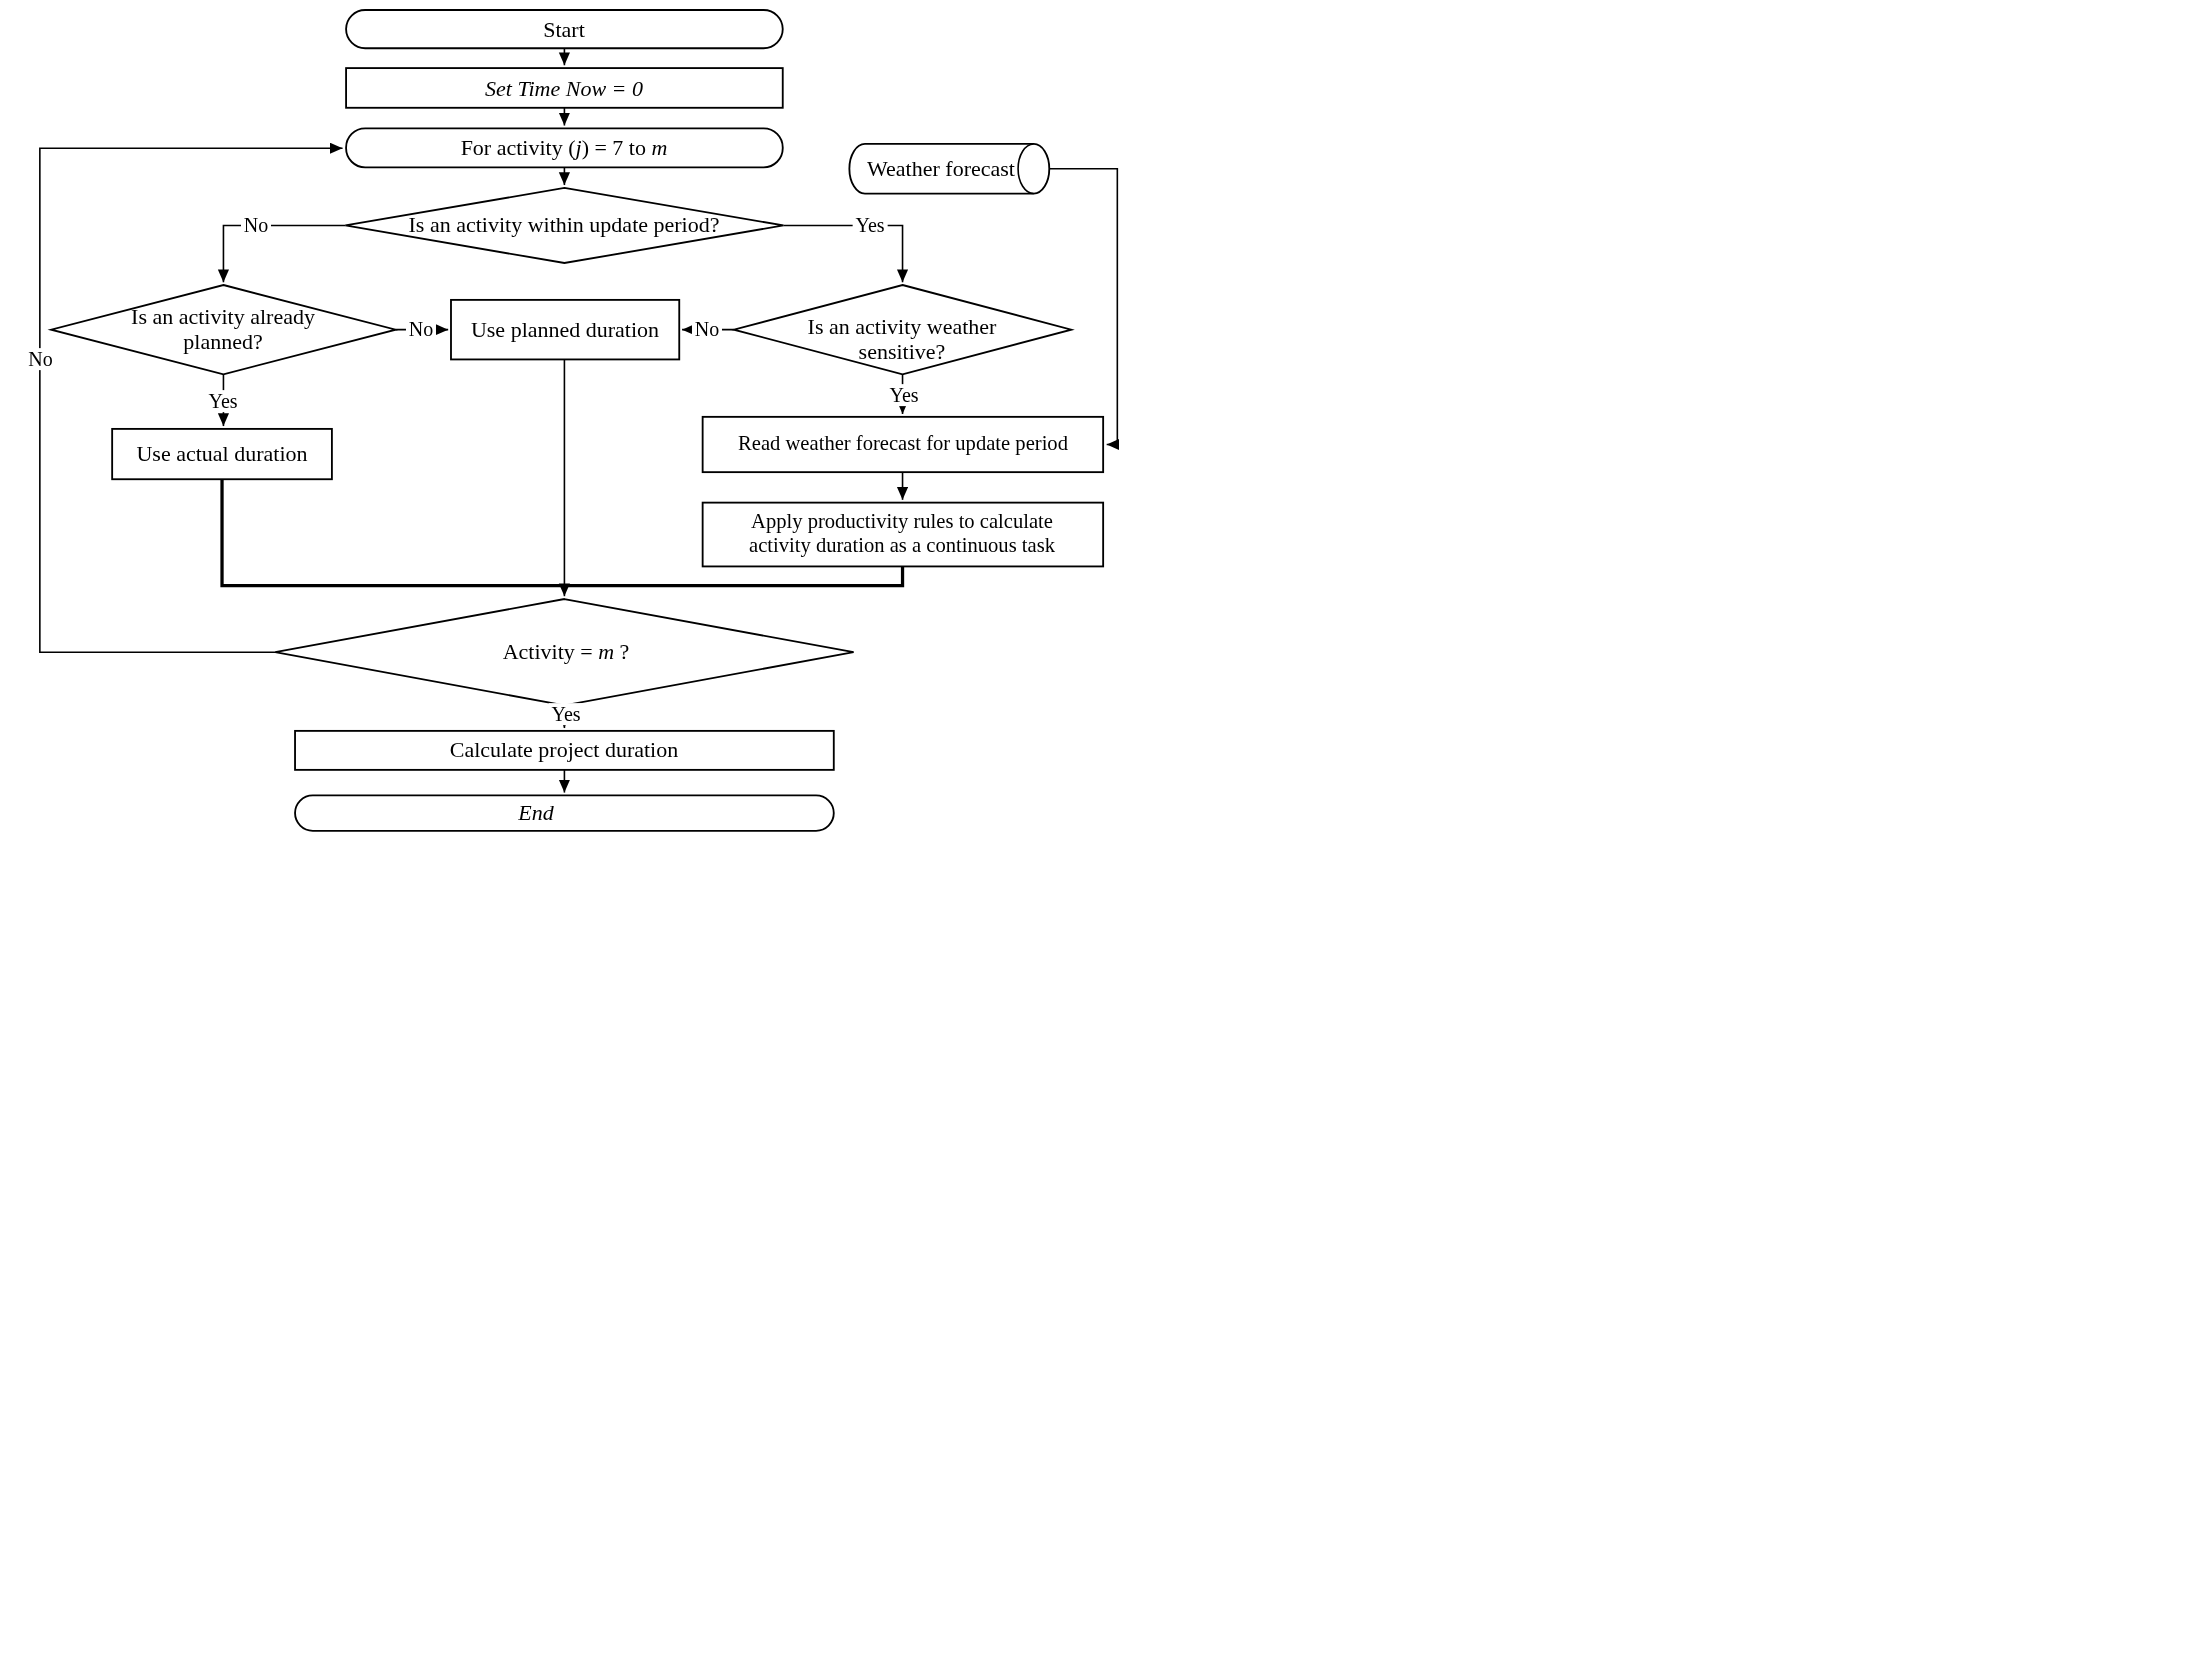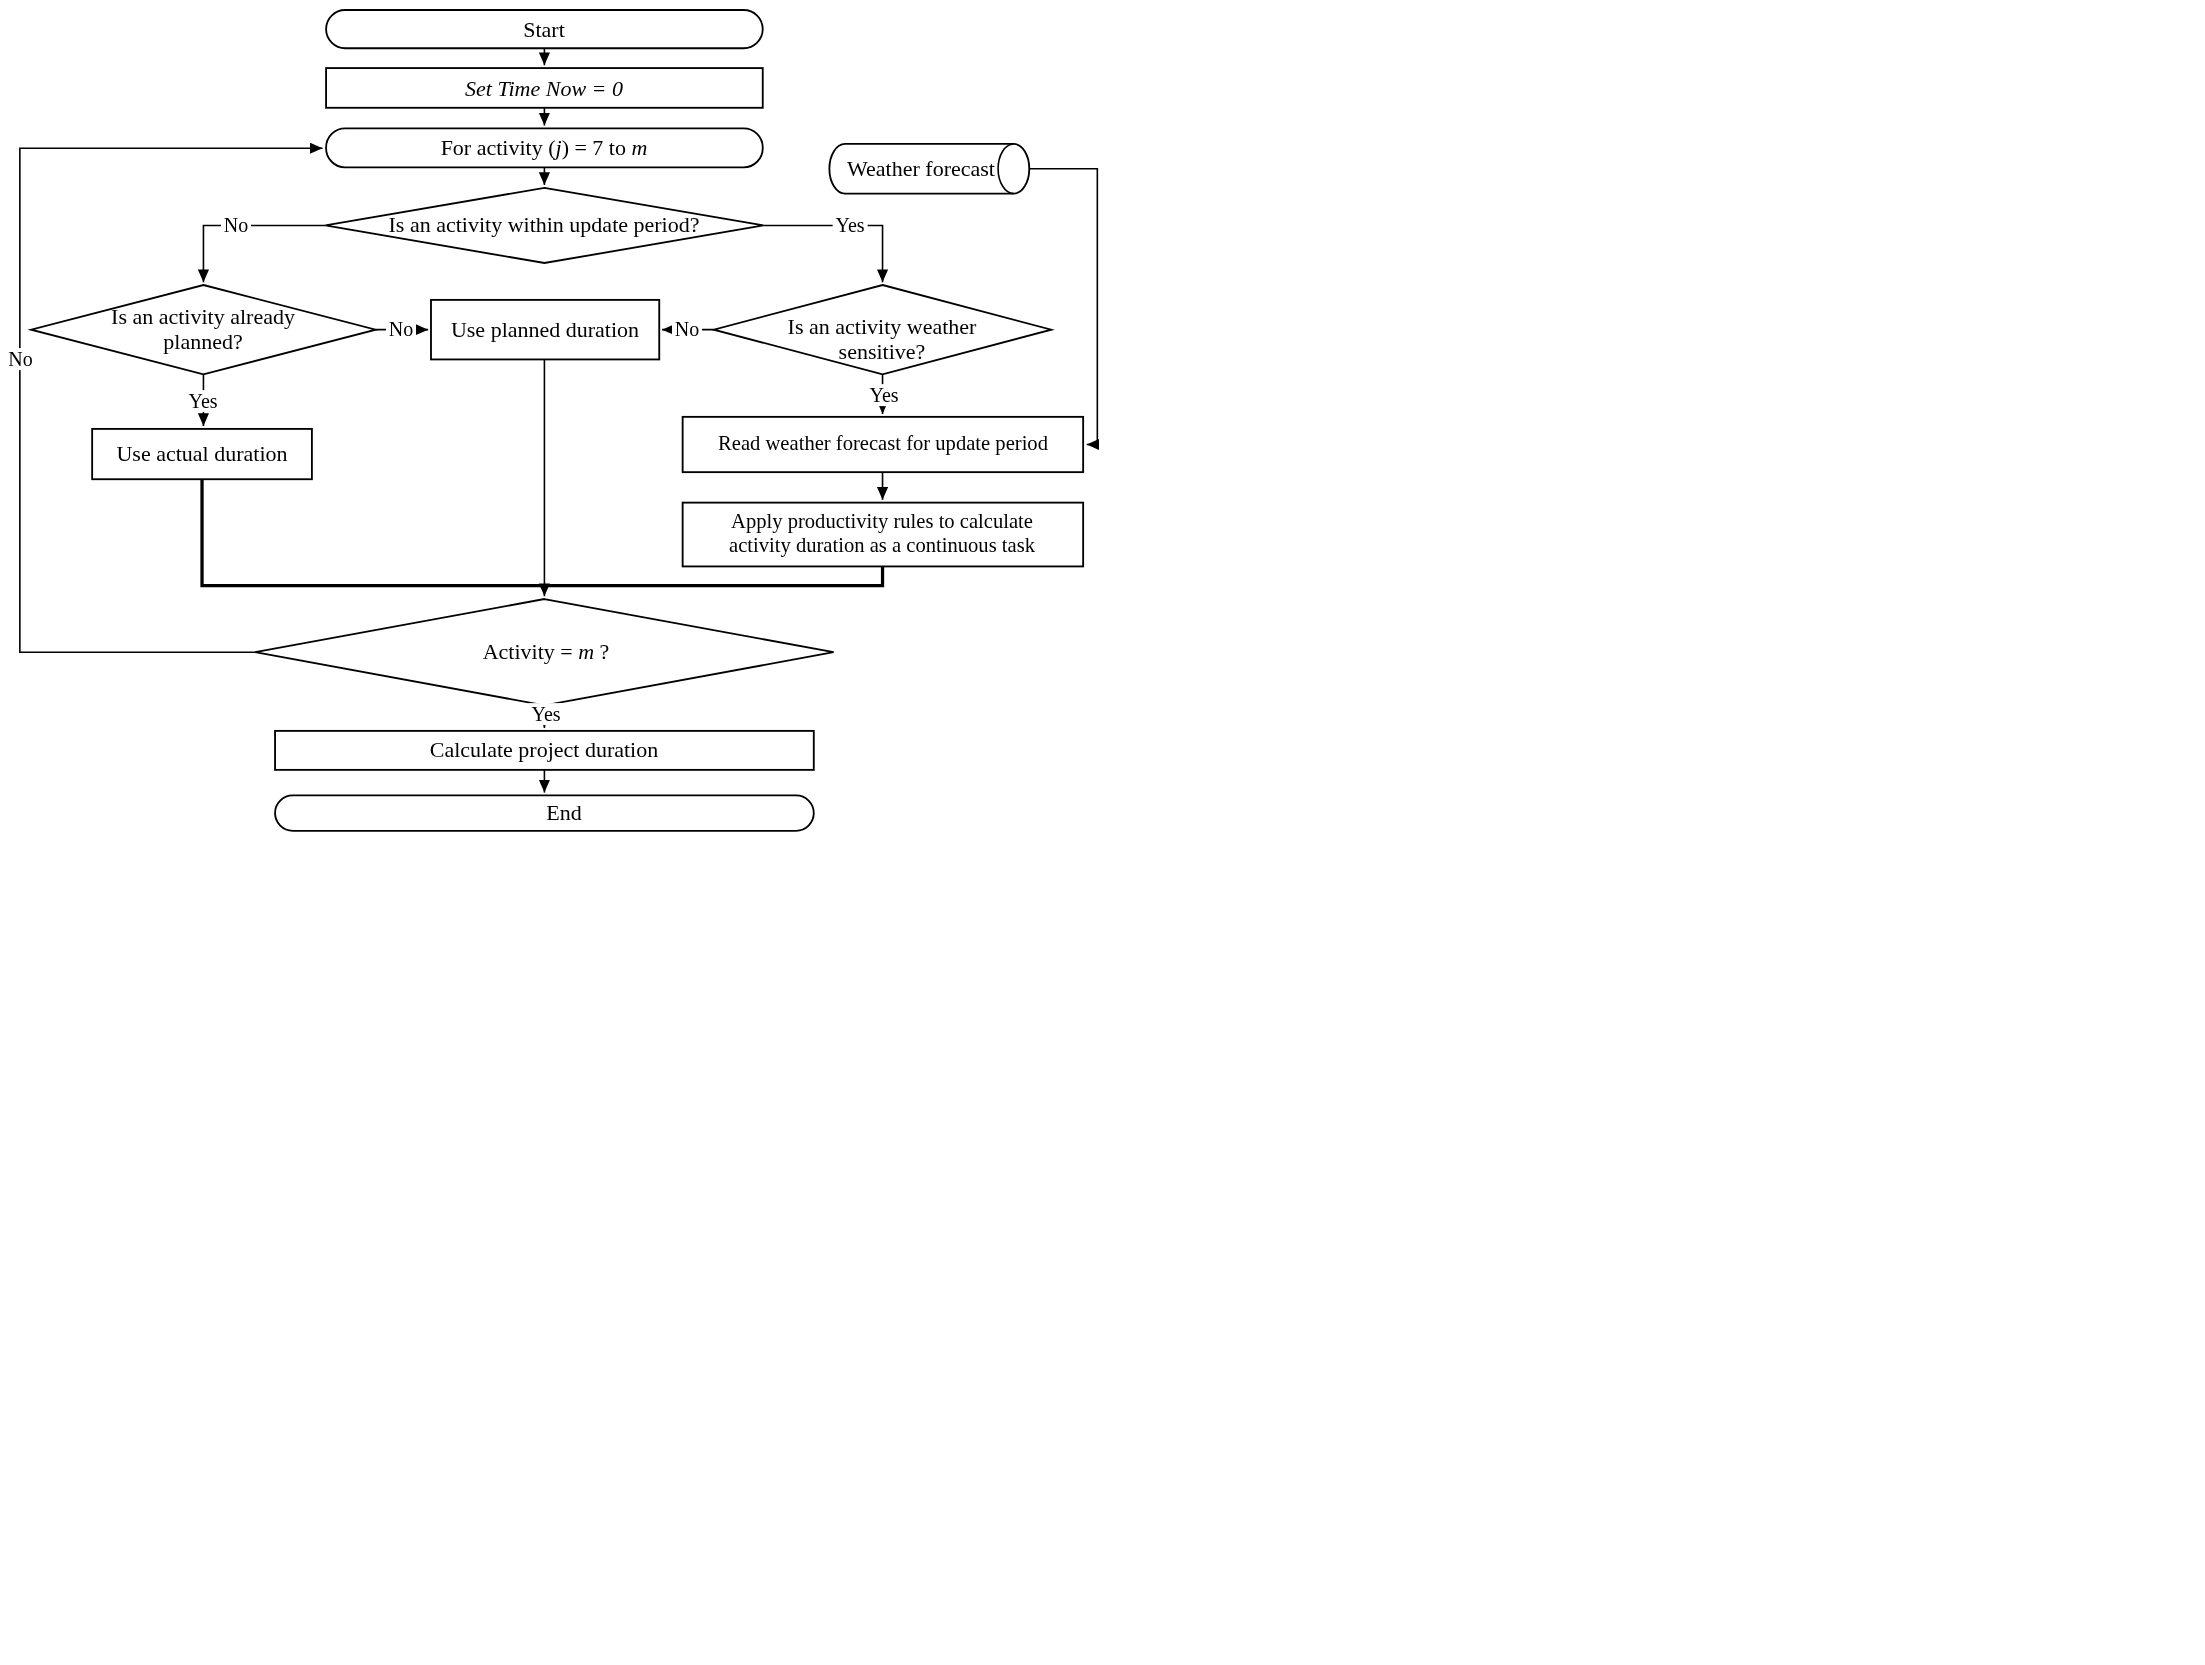--- a/index.html
+++ b/index.html
@@ -1,19 +1,19 @@
 <!DOCTYPE html>
 <html style="--line: #000000; --shape-fill: #ffffff; --text: #000000; --background: #ffffff;font-size:11.3px"><head>
 <meta charset="utf-8">
 <style>
   :root { --line:#000000; --shape-fill:#ffffff; --text:#000000; --background:#ffffff; }
   html,body { margin:0; padding:0; background:var(--background); }
   .canvas {
     position:relative; width:1103px; height:833px; background:var(--background);
-    font-family:"Liberation Serif","DejaVu Serif",serif; color:var(--text);
+    font-family:"Liberation Serif","DejaVu Serif",serif; color:var(--text);margin-left:20px;
   }
   .canvas svg { position:absolute; left:0; top:0; width:100%; height:100%; }
   .shape { fill:var(--shape-fill); stroke:var(--line); stroke-width:2.6; }
   .edge  { fill:none; stroke:var(--line); stroke-width:2.25; }
   .edge.thick { stroke-width:4.6; }
   .arrowhead { fill:var(--line); }
   .lbl {
     position:absolute; transform:translate(-50%,-50%);
     font-size:22px; line-height:1.15; text-align:center; white-space:nowrap;
   }
@@ -87,21 +87,21 @@
       <span class="ln">sensitive?</span>
     </div>
   <div class="lbl" style="left:202px; top:454px;">Use actual duration</div>
   <div class="lbl small" style="left:883px; top:444px;">Read weather forecast for update period</div>
   <div class="lbl small" style="left:882px; top:534px;">
       <span class="ln">Apply productivity rules to calculate</span>
       <span class="ln">activity duration as a continuous task</span>
     </div>
   <div class="lbl" style="left:546px; top:652px;"><span>Activity = </span><i>m</i><span> ?</span></div>
   <div class="lbl" style="left:544px; top:750px;">Calculate project duration</div>
-  <div class="lbl" style="left:564px; top:813px;">End</div>
+  <div class="lbl" style="left:516px; top:813px;font-style:italic;">End</div>
 
   <div class="edge-lbl" style="left:236px; top:225px;">No</div>
   <div class="edge-lbl" style="left:850px; top:225px;">Yes</div>
   <div class="edge-lbl" style="left:401px; top:329px;">No</div>
   <div class="edge-lbl" style="left:687px; top:329px;">No</div>
   <div class="edge-lbl" style="left:203px; top:401px;">Yes</div>
   <div class="edge-lbl" style="left:884px; top:395px;">Yes</div>
   <div class="edge-lbl" style="left:20.6px; top:359px;">No</div>
   <div class="edge-lbl" style="left:546px; top:714px;">Yes</div>
 

